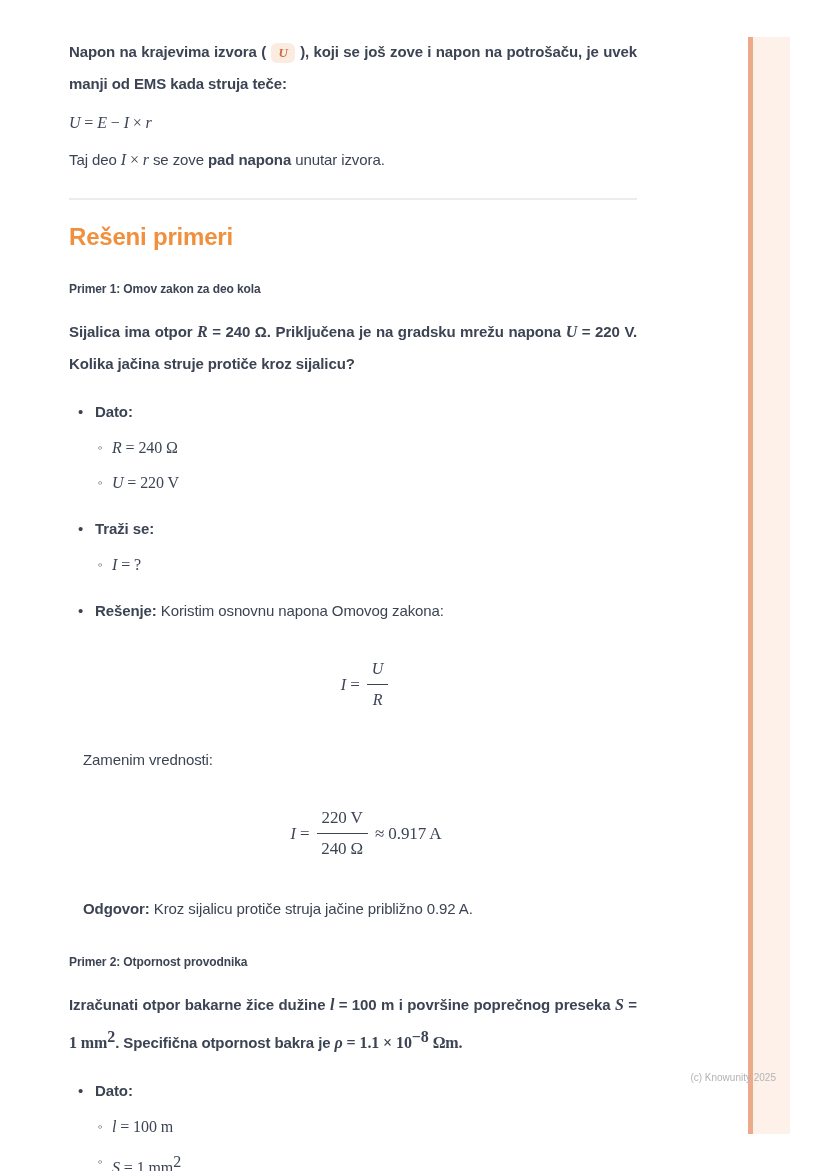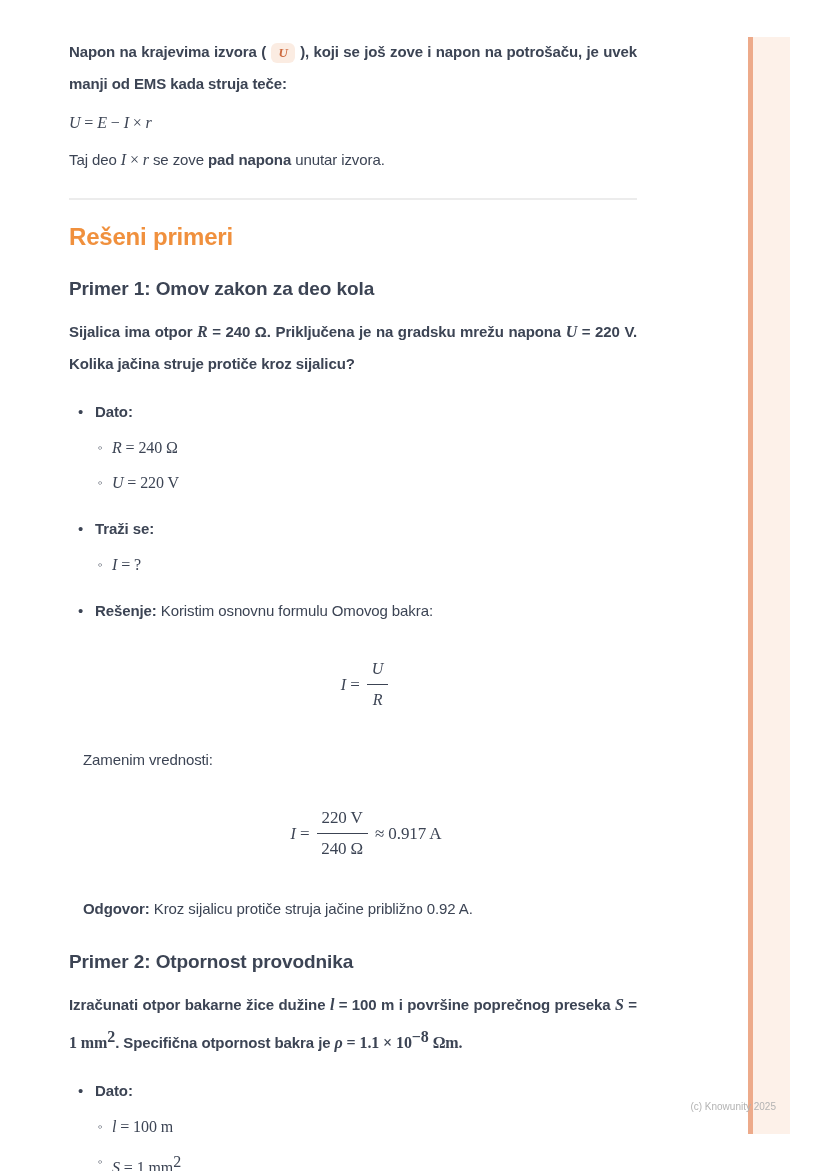--- a/index.html
+++ b/index.html
@@ -23,21 +23,21 @@
     border-radius:6px; padding:0 7px; margin:0 1px;
     font-family:"Liberation Serif", serif; font-style:italic;
     font-size:13px; line-height:20px;
   }
 
   .formula-left { font-family:"Liberation Serif", serif; font-size:16.5px; line-height:26px; margin:10px 0 8px 0; }
 
   .divider { border:none; border-top:2px solid #ececec; margin:22px 0 22px 0; }
 
   h1.section-title { font-size:24px; line-height:30px; margin:6px 0 0 0; color:#f0903d; font-weight:bold; letter-spacing:-0.2px; }
-  h2.primer-heading { font-size:19px; line-height:22px; margin:26px 0 0 0; color:#3c4454; font-weight:bold; }
+  h2.primer-heading { font-size:12px; line-height:22px; margin:26px 0 0 0; color:#3c4454; font-weight:bold; }
   .para { margin:16px 0 0 0;font-weight:bold; }
 
   ul { list-style:none; margin:0; padding:0; }
   ul.l1 { margin-top:16px; padding-left:26px; }
   ul.l1 > li { position:relative; line-height:32px; margin-top:10px; }
   ul.l1 > li::before { content:"•"; position:absolute; left:-17px; top:0; font-size:15px; }
   ul.l2 { padding-left:17px; margin:4px 0 14px 0; }
   ul.l2 > li { position:relative; line-height:32px; margin-top:3px; }
   ul.l2 > li::before { content:"◦"; position:absolute; left:-14px; top:0; font-size:13px; color:#3c4454; }
 
@@ -50,21 +50,21 @@
   .frac .den { display:block; padding-top:3px; }
 
   .indented { margin-left:14px; }
   .sub-note { margin-top:16px; }
   .answer   { margin-top:6px; }
 
   .side-band { position:absolute; left:748px; top:37px; width:42px; height:1097px; background:#fdf1e9; }
   .side-band-line { position:absolute; left:748px; top:37px; width:5px; height:1097px; background:#edaa8a; }
 
   .page-footer {
-    position:absolute; right:52px; top:1101px; z-index:5;
+    position:absolute; right:52px; top:1072px; z-index:5;
     font-size:10px; color:#b3b3b3; letter-spacing:0;
   }
 </style>
 </head>
 <body>
 
 <div class="side-band"></div>
 <div class="side-band-line"></div>
 
 <div class="content">
@@ -107,21 +107,21 @@
         <li><span class="mi">U</span><span class="m"> = 220 V</span></li>
       </ul>
     </li>
     <li>
       <span class="b">Traži se:</span>
       <ul class="l2">
         <li><span class="mi">I</span><span class="m"> = ?</span></li>
       </ul>
     </li>
     <li>
-      <span class="b">Rešenje:</span><span> Koristim osnovnu formulu Omovog bakra:</span>
+      <span class="b">Rešenje:</span><span> Koristim osnovnu napona Omovog zakona:</span>
     </li>
   </ul>
 
   <div class="display-formula">
     <span class="mi">I</span><span> = </span><span class="frac"><span class="num mi">U</span><span class="den mi">R</span></span>
   </div>
 
   <div class="line indented sub-note">Zamenim vrednosti:</div>
 
   <div class="display-formula">

